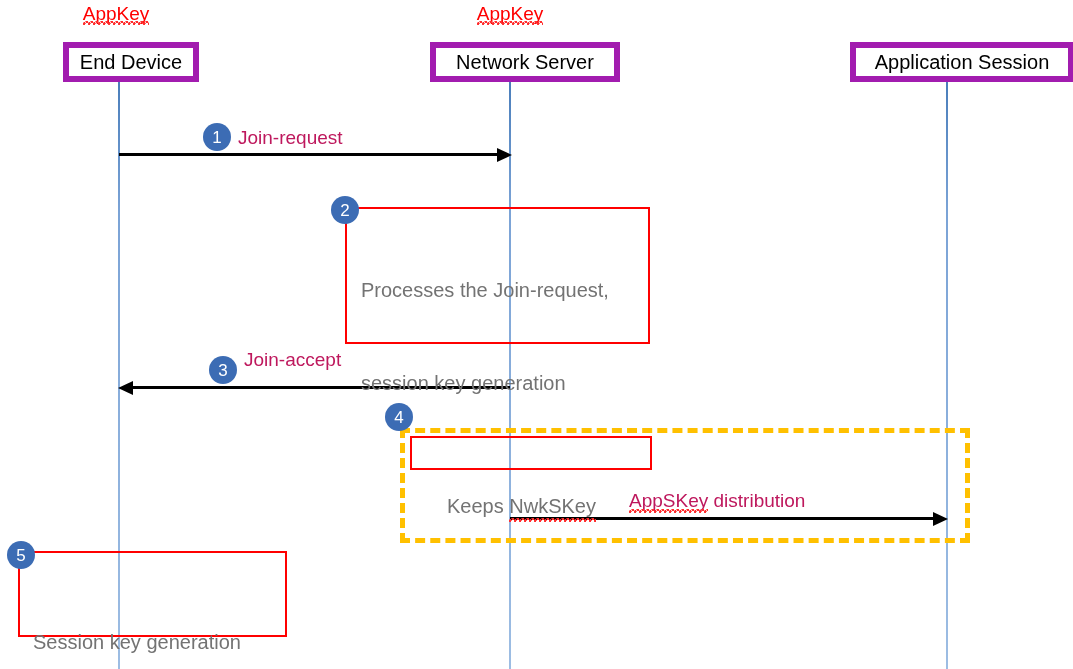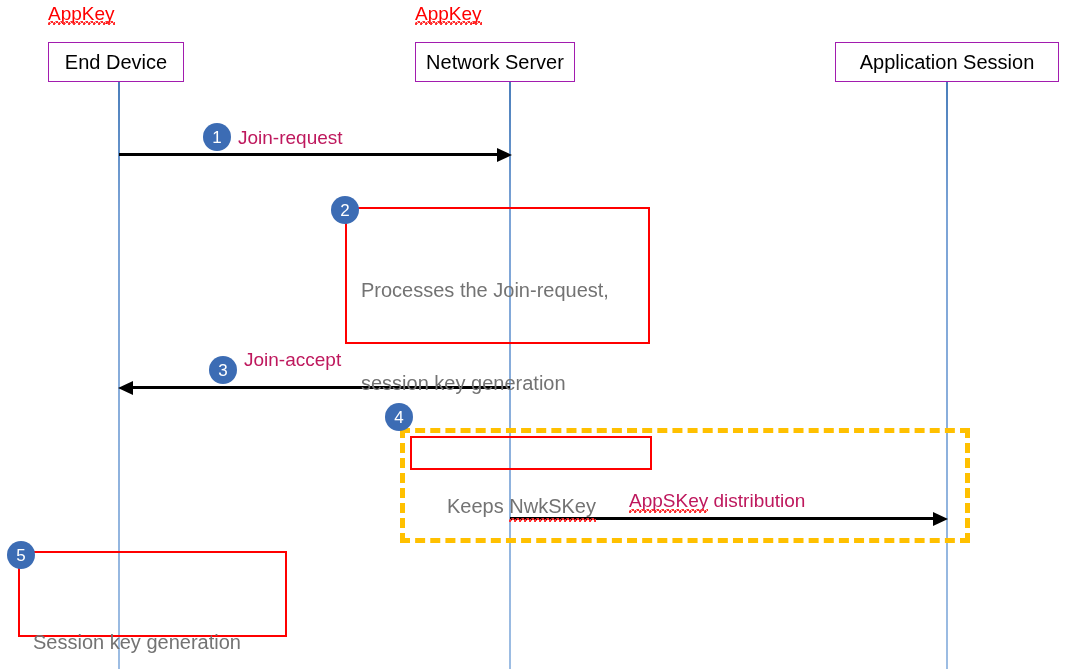--- a/index.html
+++ b/index.html
@@ -16,35 +16,37 @@
     position: relative;
     width: 1073px;
     height: 669px;
     background: #ffffff;
     overflow: hidden;
   }
   
   .actor-box {
     position: absolute;
     box-sizing: border-box;
-    border: 1px solid #a21caf;
+    border: 6px solid #a21caf;
     background: #ffffff;
     display: flex;
     align-items: center;
     justify-content: center;
     color: #000000;
     font-size: 20px;
     line-height: 1;
     z-index: 6;
+    margin-left: 15px;
   }
   .actor-key {
     position: absolute;
     color: #ff0000;
     font-size: 19px;
     line-height: 1;
+    text-align: center;
     z-index: 6;
     white-space: nowrap;
   }
   
   .sq {
     position: relative;
     display: inline-block;
   }
   .sq::after {
     content: "";
@@ -156,21 +158,21 @@
     <span class="sq">AppKey</span>
   </div>
   <div class="actor-box" style="left:48px; top:42px; width:136px; height:40px;">
     <span>End Device</span>
   </div>
   <div class="lifeline" style="left:118px; top:82px; height:587px;"></div>
 
   <div class="actor-key" style="left:415px; top:4px; width:190px;">
     <span class="sq">AppKey</span>
   </div>
-  <div class="actor-box" style="left:415px; top:42px; width:160px; height:40px;">
+  <div class="actor-box" style="left:415px; top:42px; width:190px; height:40px;">
     <span>Network Server</span>
   </div>
   <div class="lifeline" style="left:509px; top:82px; height:587px;"></div>
 
   <div class="actor-box" style="left:835px; top:42px; width:224px; height:40px;">
     <span>Application Session</span>
   </div>
   <div class="lifeline" style="left:946px; top:82px; height:587px;"></div>
 
   <div class="badge" style="left:203px; top:123px;">1</div>

